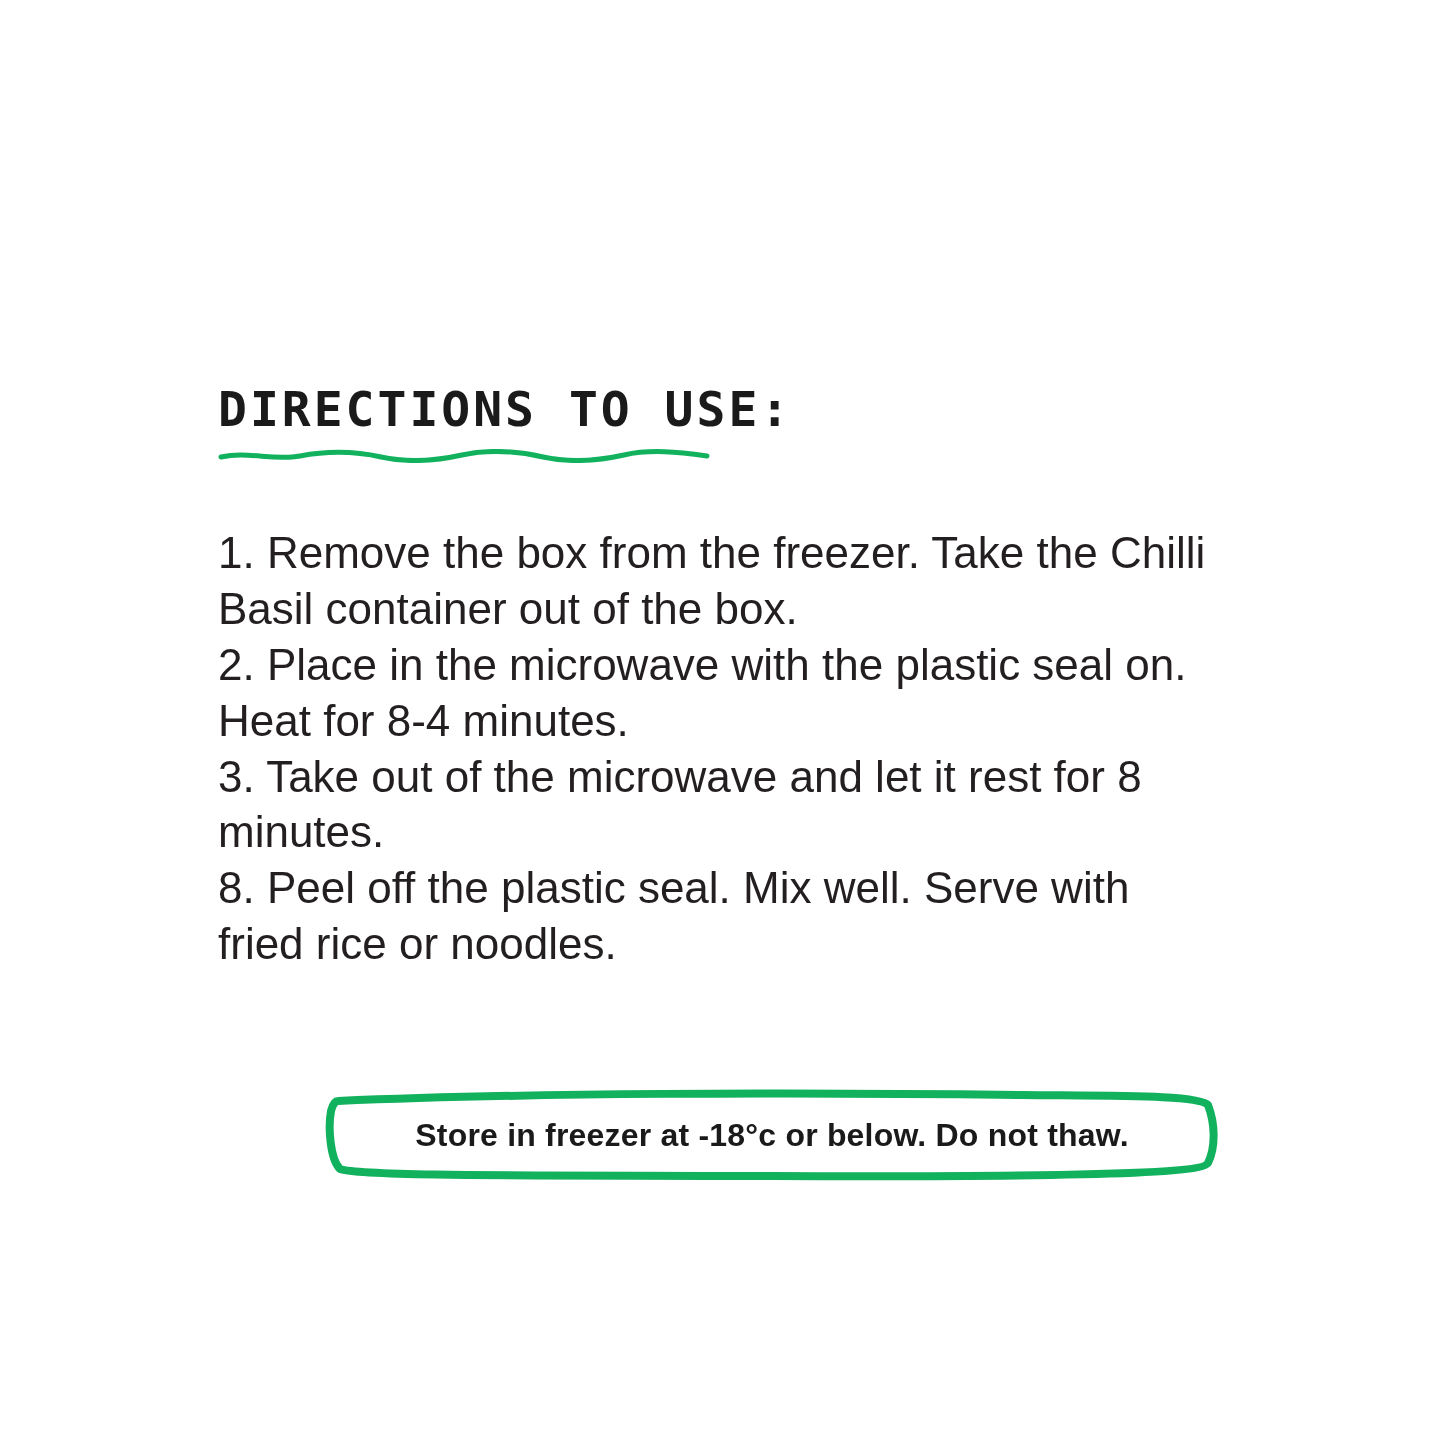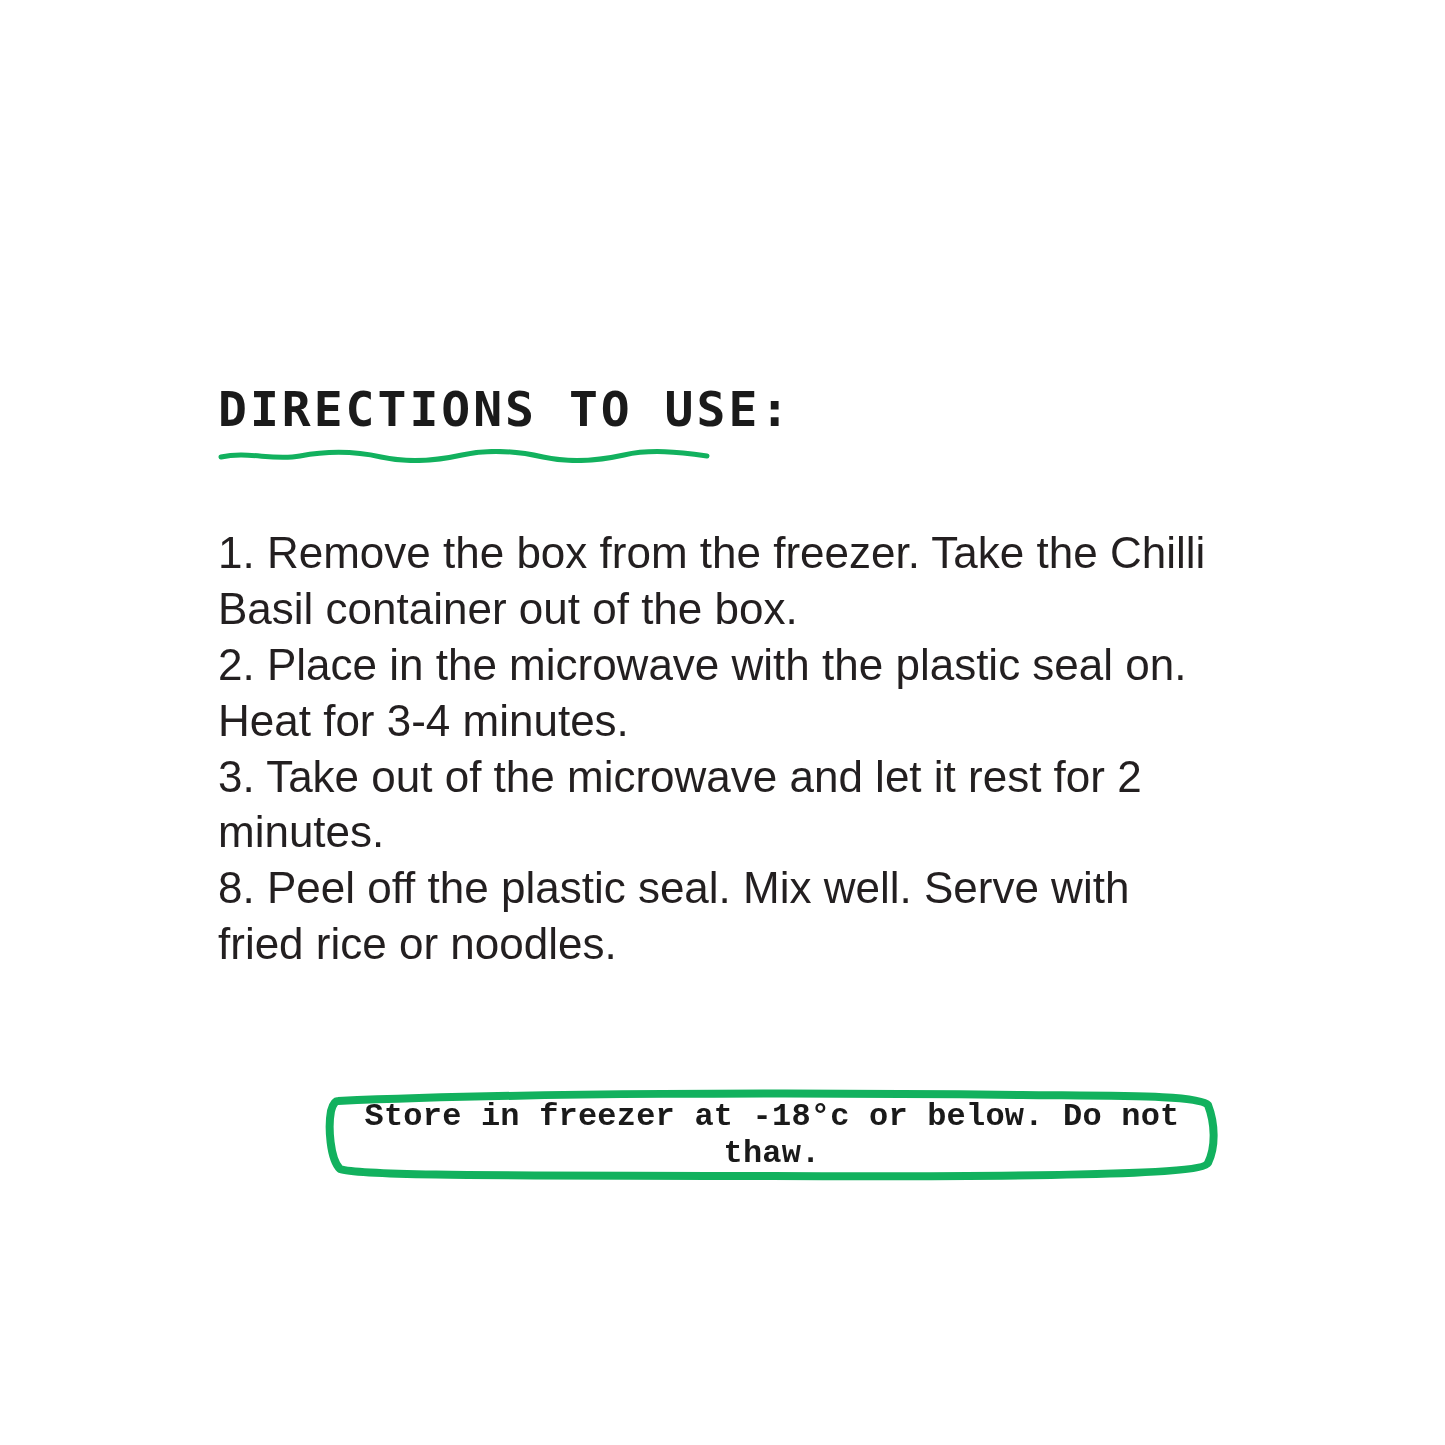--- a/index.html
+++ b/index.html
@@ -56,21 +56,20 @@
     margin: 0 0 0 0;
   }
 
   
   .storage-wrap {
     position: absolute;
     left: 322px;
     top: 1056px;
     width: 900px;
     height: 92px;
-    font-family: Liberation Mono, monospace;
   }
   .storage-border {
     position: absolute;
     left: 0;
     top: 0;
     width: 900px;
     height: 92px;
   }
   .storage-text {
     position: absolute;
@@ -95,22 +94,22 @@
 
   <div class="heading-block">
     <div class="heading">DIRECTIONS TO USE:</div>
     <svg class="heading-underline" viewBox="0 0 492 14" preserveAspectRatio="none">
       <path d="M3 8 C 30 2, 55 12, 82 7 S 136 2, 163 8 S 217 12, 244 6 S 298 2, 325 8 S 379 12, 406 6 S 460 3, 489 7" fill="none" stroke="#12b15e" stroke-width="5" stroke-linecap="round"></path>
     </svg>
   </div>
 
   <div class="steps">
     <p class="step">1. Remove the box from the freezer. Take the Chilli Basil container out of the box.</p>
-    <p class="step">2. Place in the microwave with the plastic seal on. Heat for 3-4 minutes.</p>
-    <p class="step">3. Take out of the microwave and let it rest for 2 minutes.</p>
+    <p class="step">2. Place in the microwave with the plastic seal on. Heat for 8-4 minutes.</p>
+    <p class="step">3. Take out of the microwave and let it rest for 8 minutes.</p>
     <p class="step">8. Peel off the plastic seal. Mix well. Serve with fried rice or noodles.</p>
   </div>
 
   <div class="storage-wrap">
     <svg class="storage-border" viewBox="0 0 900 92" preserveAspectRatio="none">
       <path d="M16 12 C 200 4, 470 3, 700 6 C 800 7, 878 6, 886 16
                C 893 34, 894 58, 886 74 C 880 86, 700 88, 450 87
                C 240 86, 40 88, 18 80 C 8 70, 6 38, 9 22 C 11 14, 14 12, 16 12 Z" fill="none" stroke="#12b15e" stroke-width="8" stroke-linejoin="round" stroke-linecap="round"></path>
     </svg>
     <div class="storage-text">Store in freezer at -18°c or below. Do not thaw.</div>

